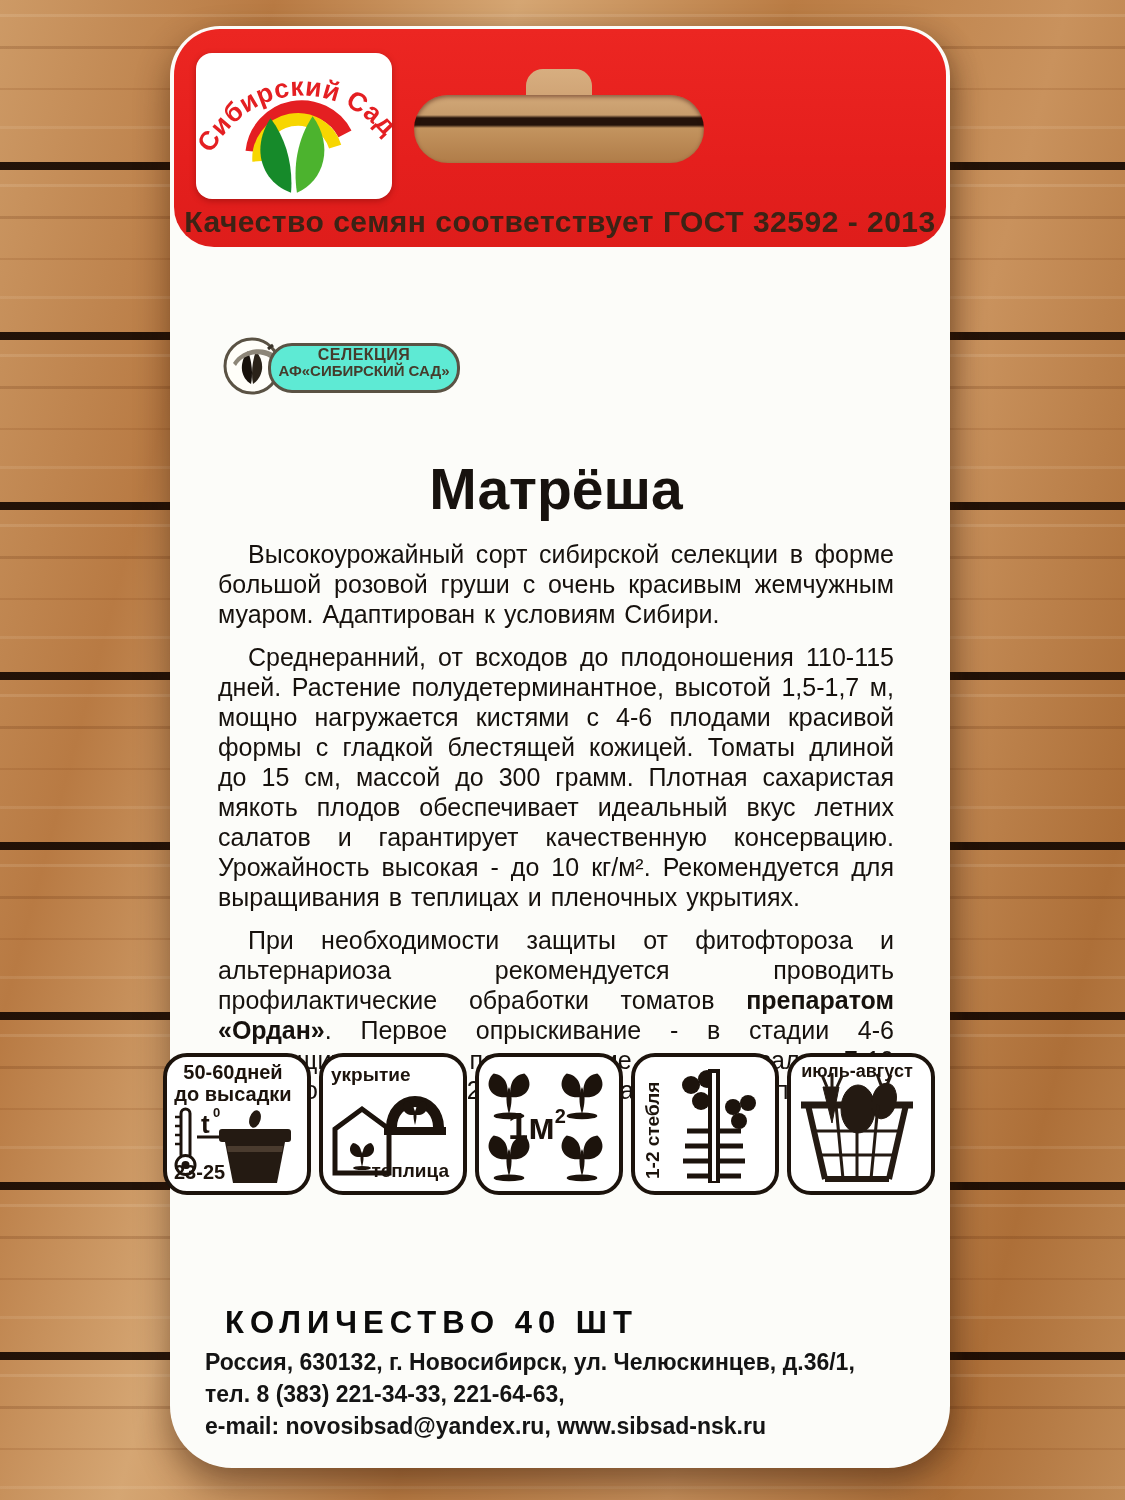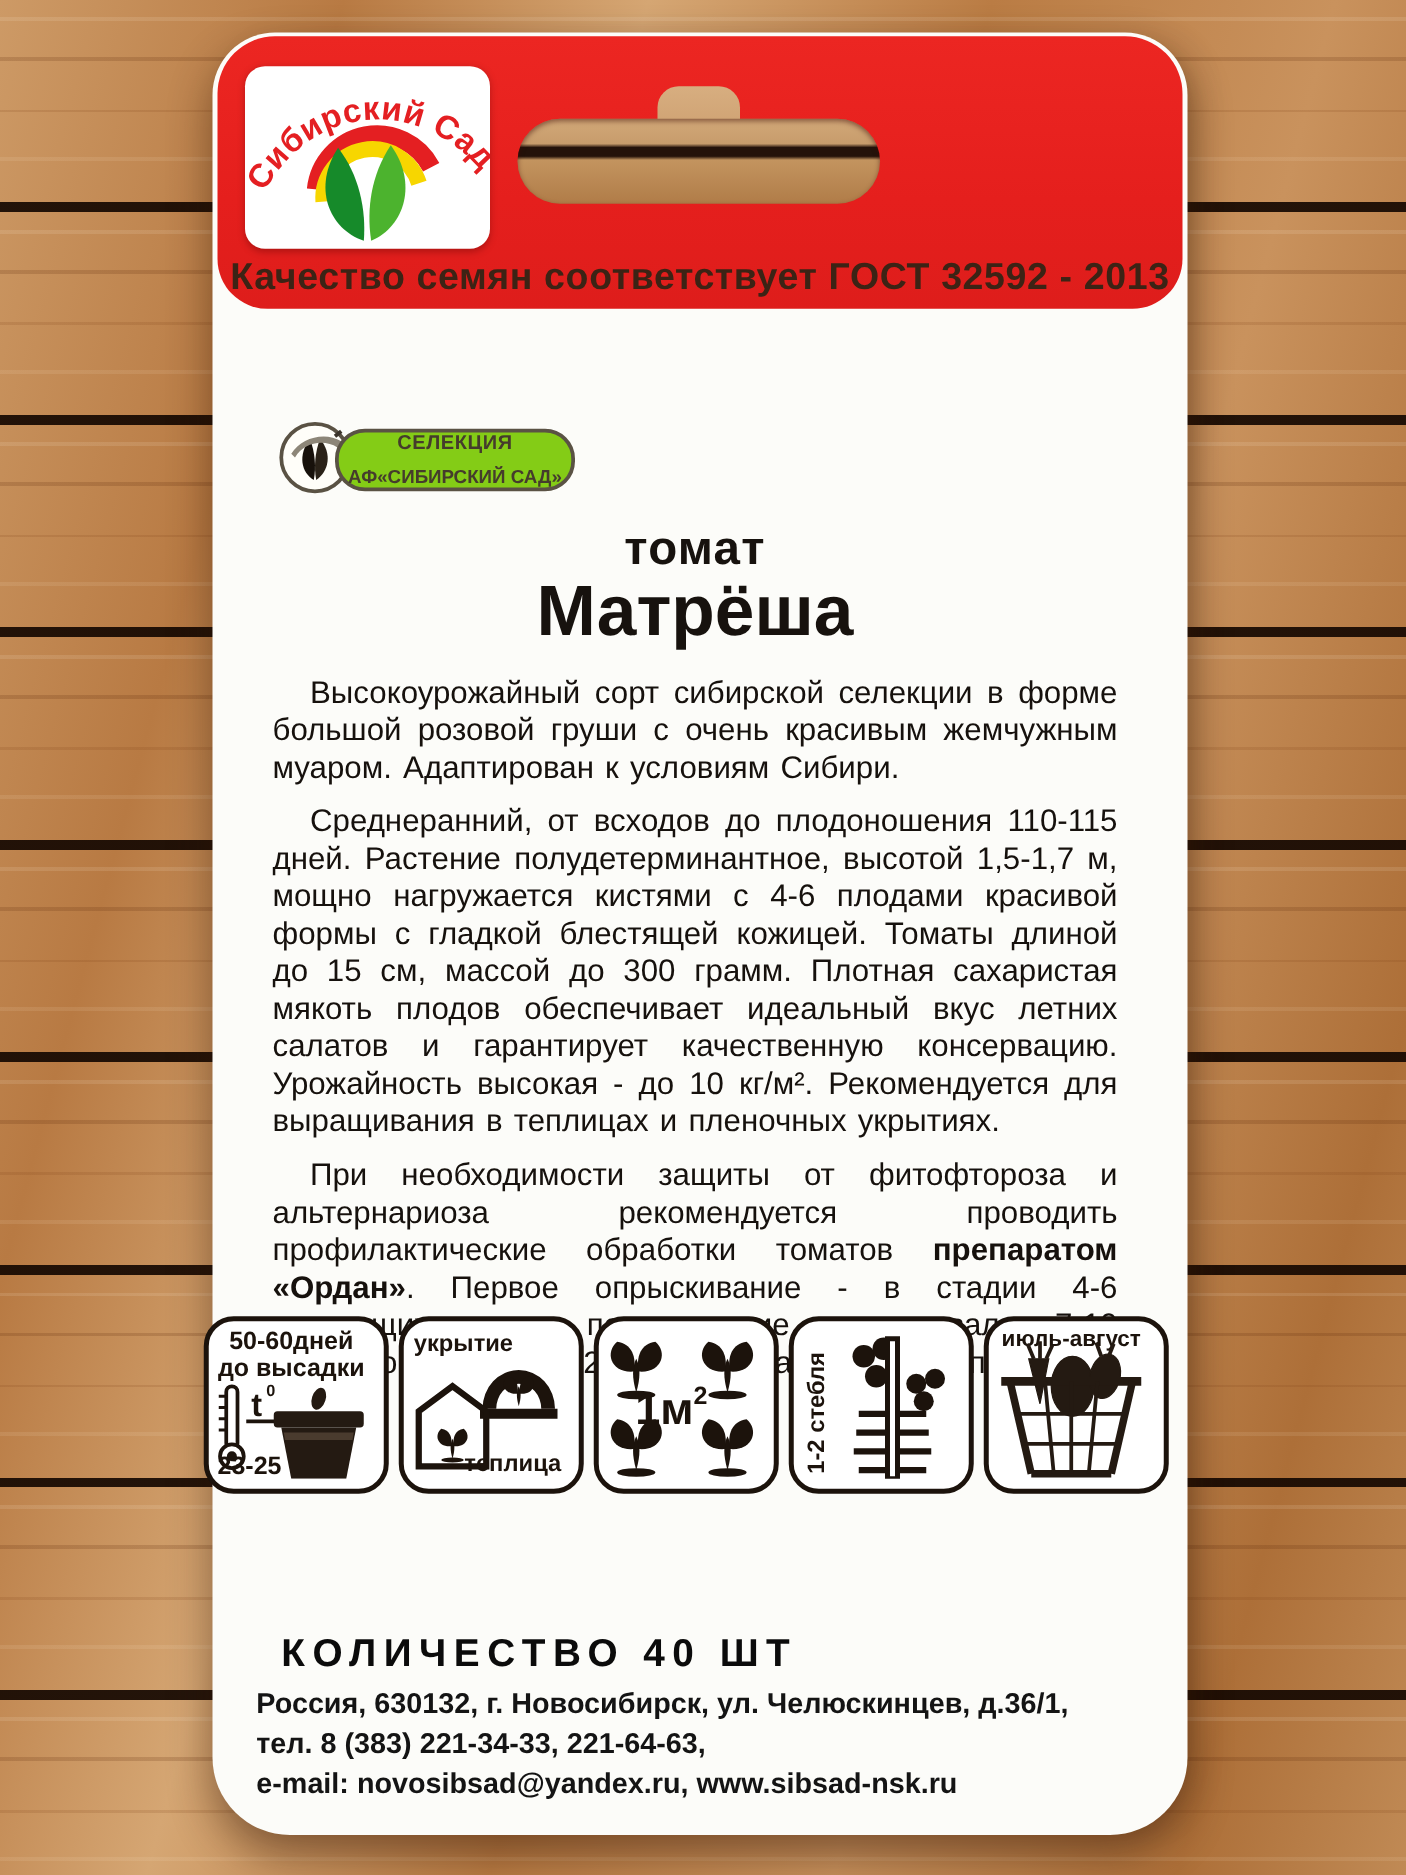--- a/index.html
+++ b/index.html
@@ -40,22 +40,22 @@
     position:absolute;left:352px;top:40px;width:66px;height:34px;border-radius:17px 17px 0 0;
     background:linear-gradient(to bottom,#d7ae80,#cfa273);
   }
   .gost-line{
     position:absolute;left:0;top:176px;width:100%;text-align:center;
     font-size:30px;font-weight:bold;color:#3c2315;letter-spacing:.5px;
   }
   .badge{position:absolute;left:52px;top:310px;width:400px;height:60px;}
   .badge-pill{
     position:absolute;left:46px;top:7px;width:186px;height:44px;
-    border:3px solid #5a5244;border-radius:24px;background:#84cc16;
-    display:flex;flex-direction:column;align-items:center;justify-content:space-between;
+    border:3px solid #5a5244;border-radius:24px;background:#5eead4;
+    display:flex;flex-direction:column;align-items:center;justify-content:flex-start;
   }
   .badge-pill .l1{font-size:16px;font-weight:bold;color:#453c2c;line-height:17px;letter-spacing:.5px;}
   .badge-pill .l2{font-size:15px;font-weight:bold;color:#453c2c;line-height:16px;}
   .badge-circle{position:absolute;left:0;top:0;}
   .title-cat{
     position:absolute;left:35px;top:392px;width:702px;text-align:center;
     font-size:38px;font-weight:bold;color:#17120e;letter-spacing:1px;
   }
   .title-var{
     position:absolute;left:35px;top:430px;width:702px;text-align:center;
@@ -118,21 +118,20 @@
         <path d="M31,48 C41,41 44,27 34,15 C30,26 29,38 31,48 Z" fill="#2a2218"></path>
         <path d="M11,27 C19,14 38,9 51,17 L48,22 C37,15 21,18 14,30 Z" fill="#8d8678"></path>
         <line x1="46" y1="13" x2="51" y2="9" stroke="#3a332a" stroke-width="3"></line>
       </svg>
       <div class="badge-pill">
         <div class="l1">СЕЛЕКЦИЯ</div>
         <div class="l2">АФ«СИБИРСКИЙ САД»</div>
       </div>
     </div>
 
-    <div class="title-cat">томат</div>
     <div class="title-var">Матрёша</div>
 
     <div class="body-text">
       <p>Высокоурожайный сорт сибирской селекции  в форме большой розовой груши с очень красивым жемчужным муаром. Адаптирован к условиям  Сибири.</p>
       <p>Среднеранний, от всходов до плодоношения 110-115 дней. Растение полудетерминантное, высотой 1,5-1,7 м, мощно нагружается кистями с 4-6  плодами красивой формы с гладкой блестящей кожицей. Томаты длиной до 15 см, массой до 300 грамм. Плотная сахаристая мякоть плодов обеспечивает идеальный вкус летних салатов и гарантирует качественную консервацию. Урожайность высокая - до 10 кг/м². Рекомендуется для выращивания  в теплицах и  пленочных укрытиях.</p>
       <p><span>При необходимости защиты от фитофтороза и альтернариоза рекомендуется проводить профилактические обработки томатов </span><b>препаратом «Ордан»</b><span>. Первое опрыскивание - в стадии 4-6 настоящих листьев, последующие - с интервалом 7-10 дней, но не позднее 20 дней до начала сбора плодов.</span></p>
     </div>
 
     <div class="icons-row">
 

